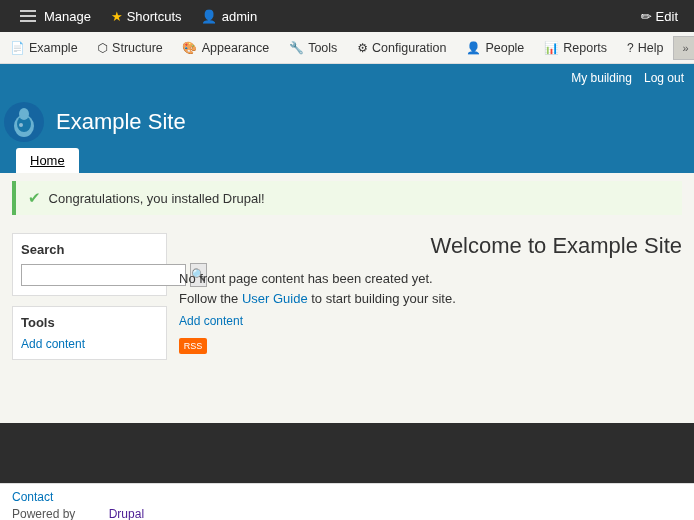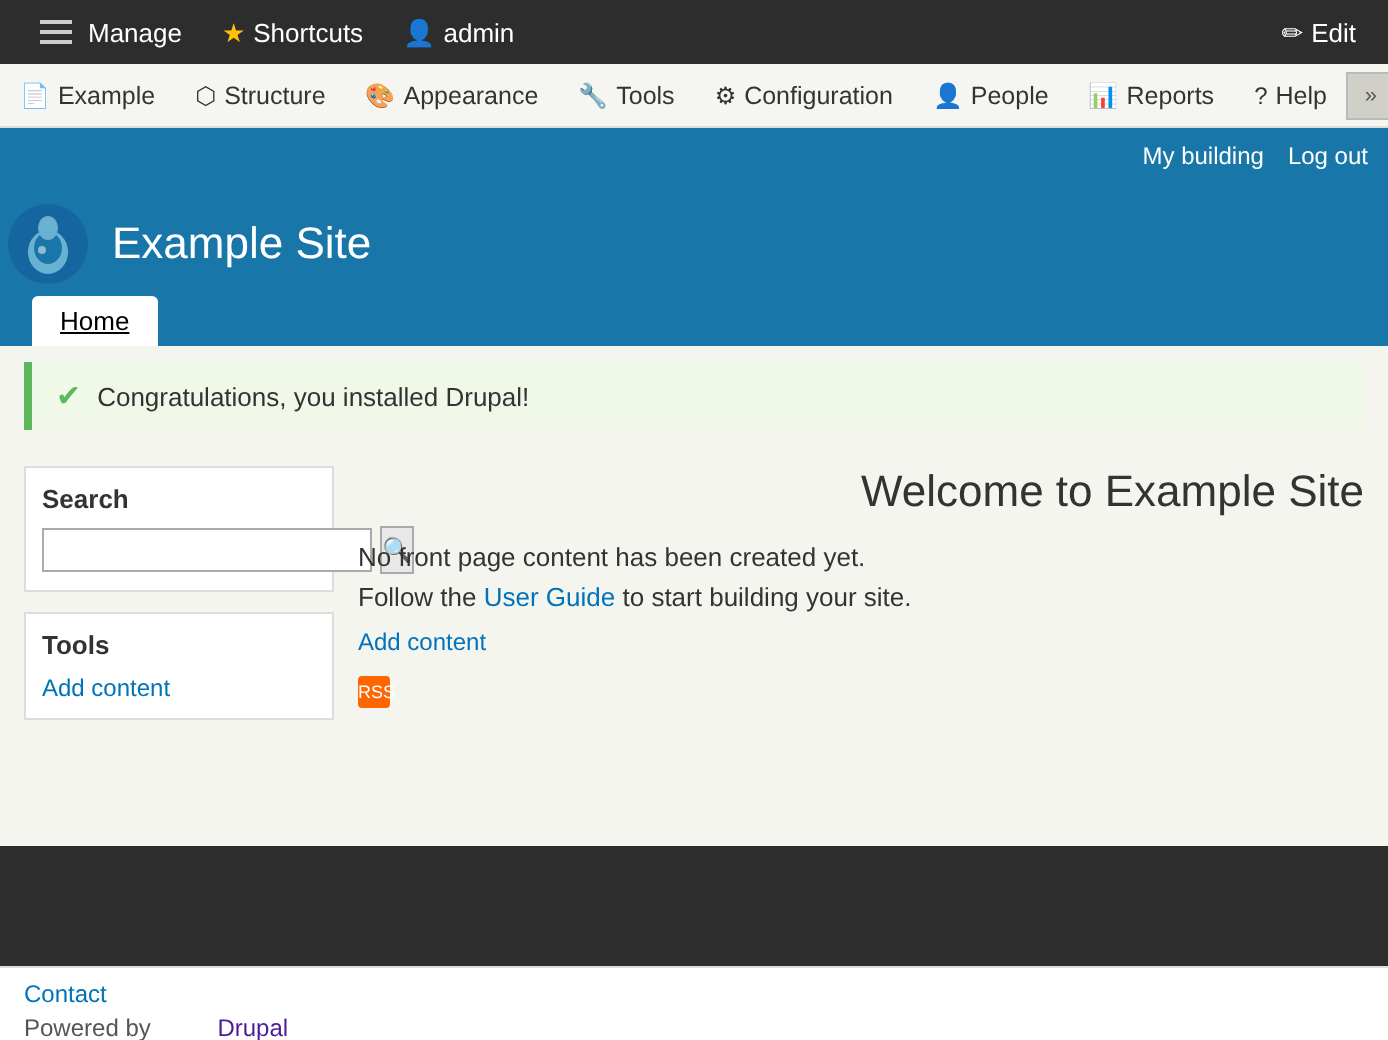--- a/index.html
+++ b/index.html
@@ -151,21 +151,21 @@
     .page-title {
       font-size: 22px; font-weight: normal; color: #333; margin-bottom: 10px; text-align: right;
     }
     .page-body { font-size: 13px; color: #333; line-height: 1.5; }
     .page-body a { color: #0073ba; text-decoration: none; }
     .add-content-link {
       display: block; color: #0073ba; font-size: 12px; text-decoration: none;
       margin-top: 4px; cursor: pointer;
     }
     .rss-icon {
-      display: inline-block; width: 16px; height: 16px;
+      display: inline-block; width: 28px; height: 16px;
       background: #f60; border-radius: 2px;
       color: #fff; font-size: 9px; text-align: center;
       line-height: 16px; margin-top: 8px; cursor: pointer;
     }
 
     
     .footer-dark {
       background: #2d2d2d;
       height: 60px;
     }

